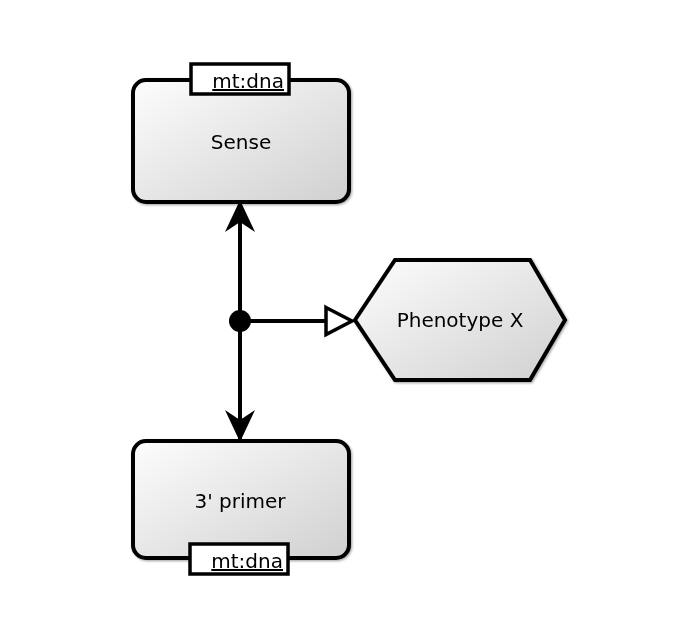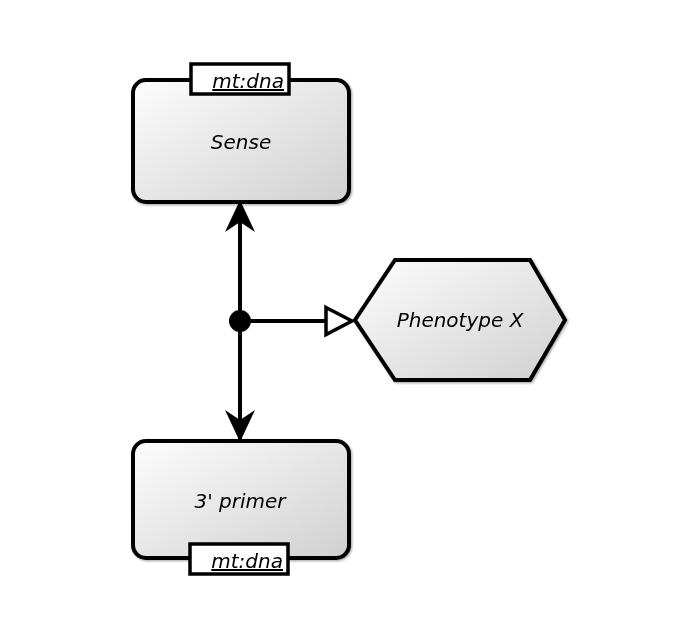--- a/index.html
+++ b/index.html
@@ -6,21 +6,20 @@
     margin: 0;
     padding: 0;
     background: #ffffff;
   }
   .stage {
     position: relative;
     width: 700px;
     height: 640px;
     overflow: hidden;
     font-family: "DejaVu Sans", sans-serif;
-    font-style: italic;
   }
   svg text {
     font-family: "DejaVu Sans", sans-serif;
     fill: #000000;
     stroke: none;
   }
   .node-label {
     font-size: 20px;
   }
   .tag-label {

